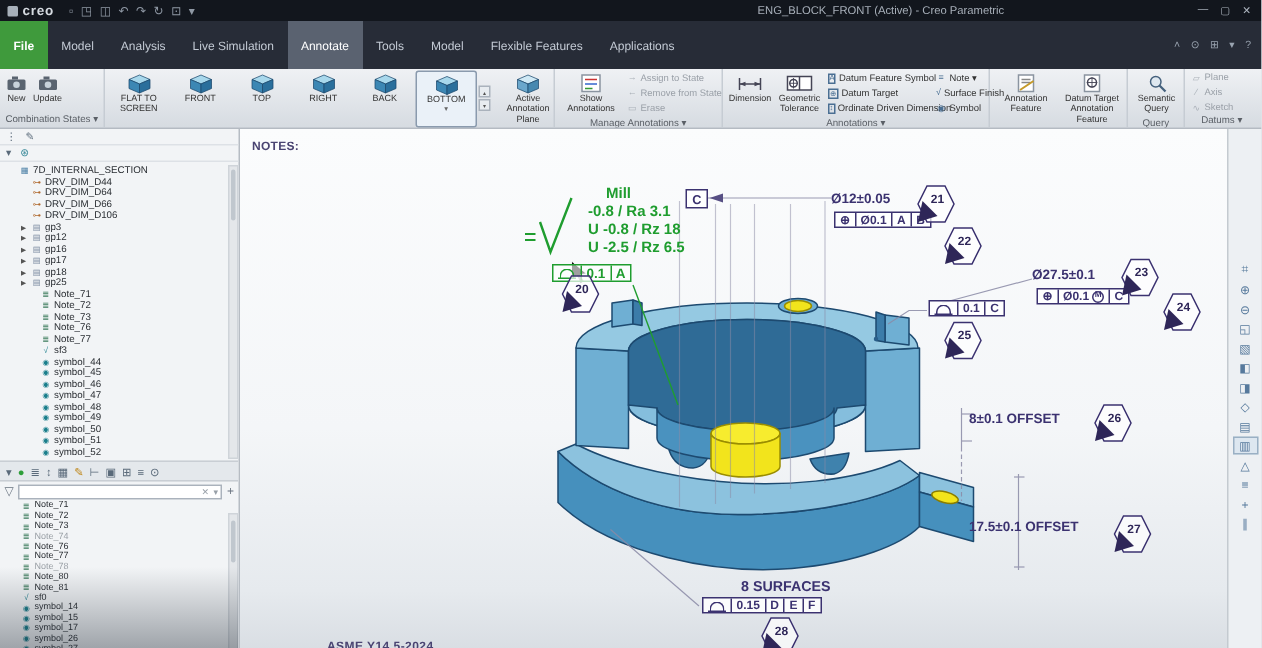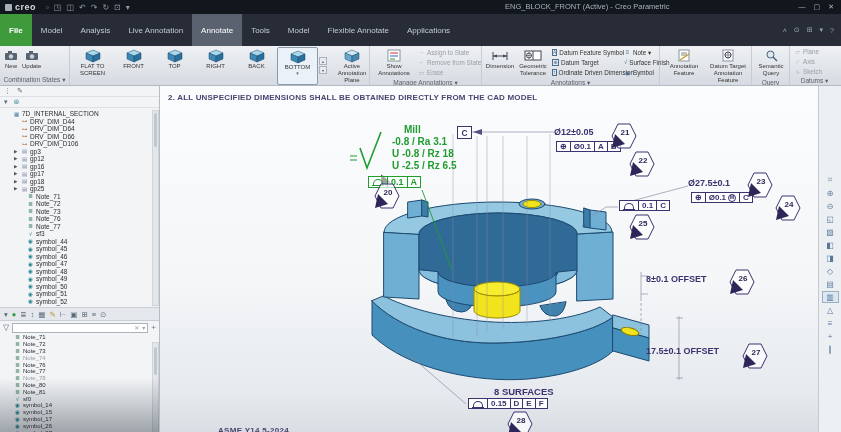--- a/index.html
+++ b/index.html
@@ -126,33 +126,33 @@
   <div class="tab file">
         <span>File</span>
       </div>
       <div class="tab">
         <span>Model</span>
       </div>
       <div class="tab">
         <span>Analysis</span>
       </div>
       <div class="tab">
-        <span>Live Annotation</span>
+        <span>Live Simulation</span>
       </div>
       <div class="tab active">
         <span>Annotate</span>
       </div>
       <div class="tab">
         <span>Tools</span>
       </div>
       <div class="tab">
         <span>Model</span>
       </div>
       <div class="tab">
-        <span>Flexible Annotate</span>
+        <span>Flexible Features</span>
       </div>
       <div class="tab">
         <span>Applications</span>
       </div>
     </div>
   <div class="tabbar-right">
 
   <span>˄</span>
       <span>⊙</span>
       <span>⊞</span>
@@ -809,21 +809,21 @@
         <line x1="262" y1="104" x2="292" y2="184" stroke-width="0.9"></line>
       </g>
 
       <g transform="translate(221,88)">
         <polygon points="0,0 0,13 3.5,10 6,15 8.5,13.5 6,9 10,8.5" fill="#111" stroke="#fff" stroke-width="0.6"></polygon>
       </g>
     </svg>
 
     <div class="notes">
       <div class="nrow">
-          <span>2. ALL UNSPECIFIED DIMENSIONS SHALL BE OBTAINED DIRECTLY FROM THE CAD MODEL</span>
+          <span>NOTES:</span>
         </div>
     </div>
 
     <div class="sfnote">
 
     <div class="i1">Mill</div>
         <div>-0.8 / Ra 3.1</div>
         <div>U -0.8 / Rz 18</div>
         <div>U -2.5 / Rz 6.5</div>
       </div>

